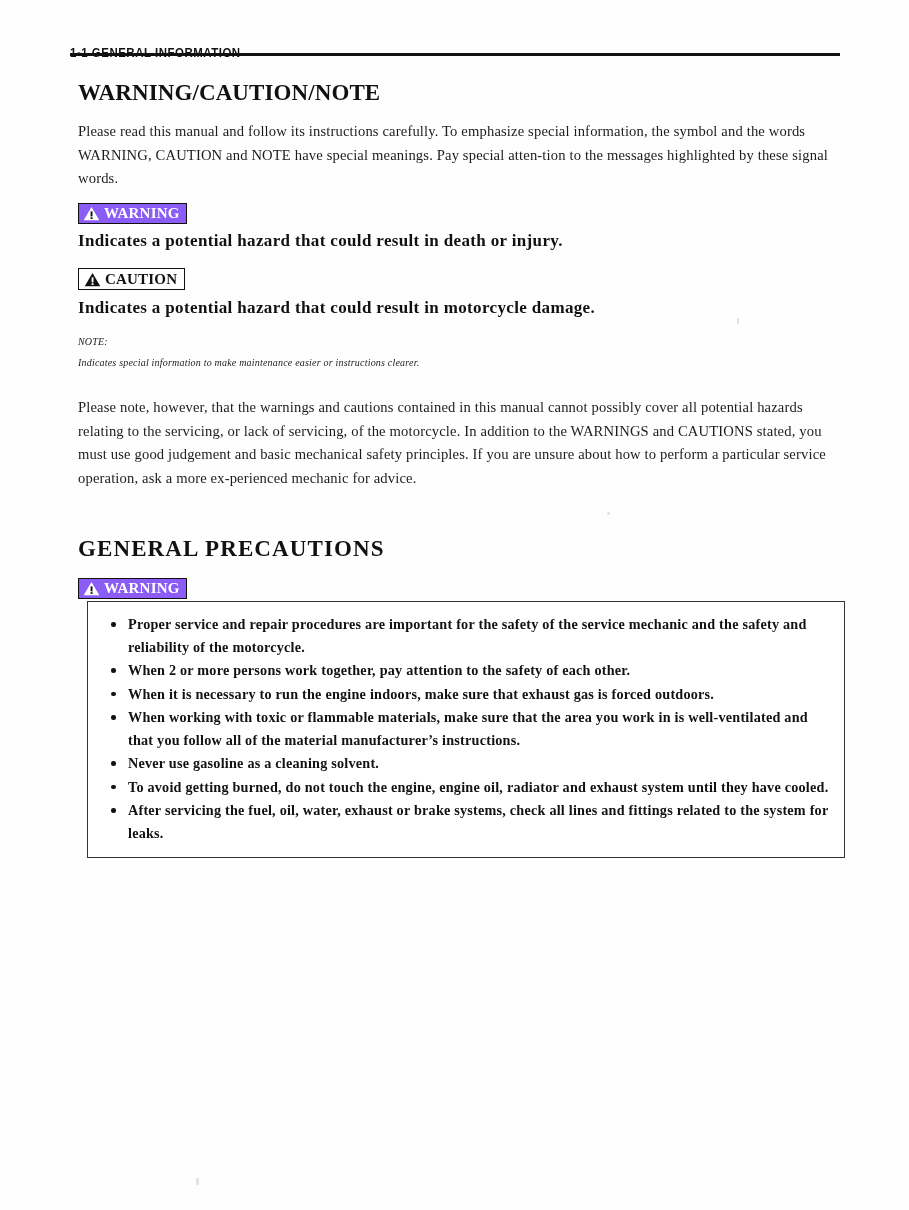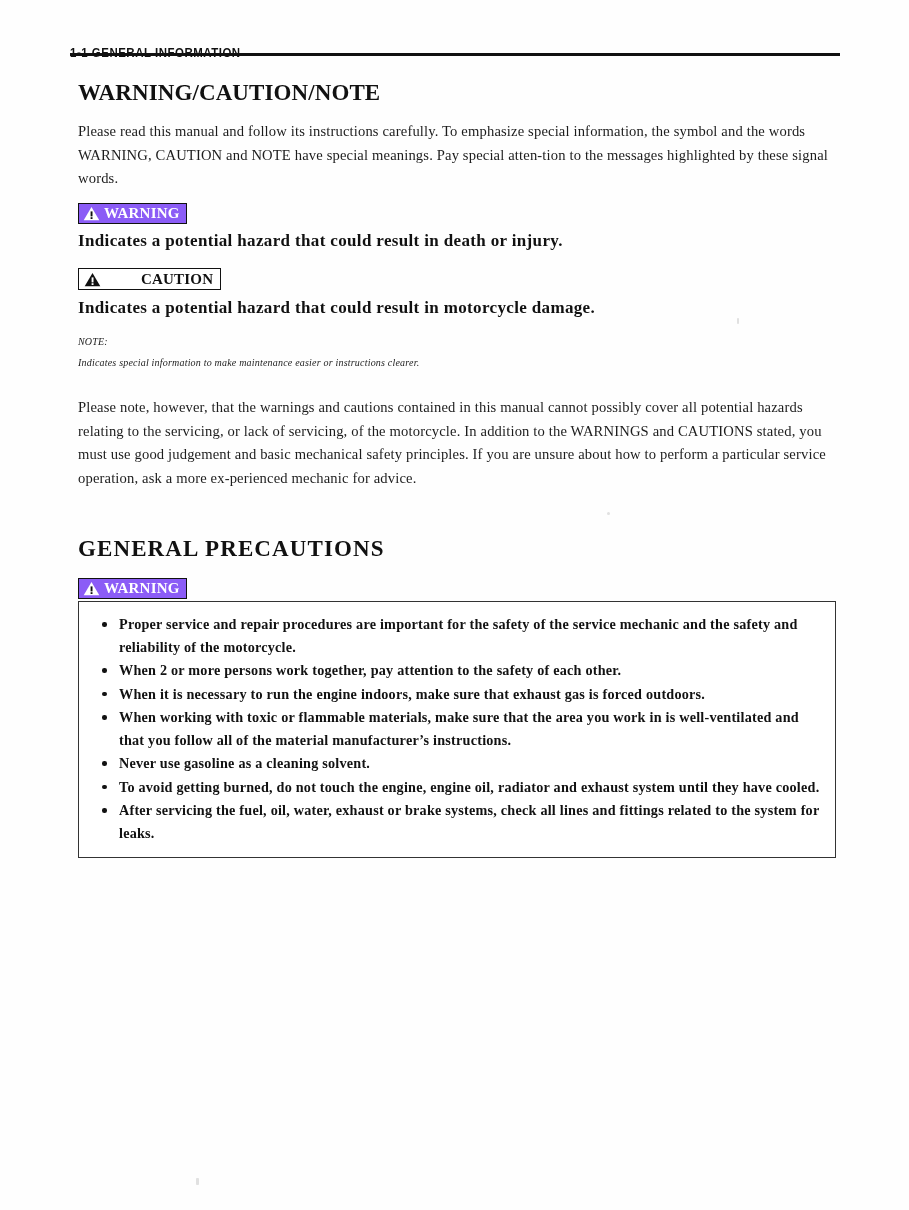--- a/index.html
+++ b/index.html
@@ -128,21 +128,20 @@
     background: #8b5cf6;
     border: 1px solid #111;
   }
   .badge.warning .badge-label { color: #ffffff; }
 
   .badge.caution {
     background: #ffffff;
     border: 1.6px solid #111;
     padding: 0 7px 0 5px;
     height: 22px;
-    gap: 36px;
   }
   .badge.caution .badge-label { color: #111; }
 
   
   .precaution-box {
     box-sizing: border-box;
     border: 1.4px solid #333;
     padding: 11px 14px 12px 14px;
     background: #ffffff;
   }
@@ -251,21 +250,21 @@
         <svg width="17" height="15" viewBox="0 0 17 15" aria-hidden="true">
           <polygon points="8.5,1 16.3,14.2 0.7,14.2" fill="#ffffff"></polygon>
           <rect x="7.6" y="5.4" width="1.9" height="5.0" fill="#111111"></rect>
           <rect x="7.6" y="11.2" width="1.9" height="1.8" fill="#111111"></rect>
         </svg>
       </span>
       <span class="badge-label">WARNING</span>
     </span>
   </div>
 
-  <div class="content" style="top:601px; width:758px;">
+  <div class="content" style="top:601px; width:758px;margin-left:9px;">
     <div class="precaution-box">
       <ul class="bullets">
         <li>Proper service and repair procedures are important for the safety of the service mechanic and the safety and reliability of the motorcycle.</li>
         <li>When 2 or more persons work together, pay attention to the safety of each other.</li>
         <li>When it is necessary to run the engine indoors, make sure that exhaust gas is forced outdoors.</li>
         <li>When working with toxic or flammable materials, make sure that the area you work in is well-ventilated and that you follow all of the material manufacturer’s instructions.</li>
         <li>Never use gasoline as a cleaning solvent.</li>
         <li>To avoid getting burned, do not touch the engine, engine oil, radiator and exhaust system until they have cooled.</li>
         <li>After servicing the fuel, oil, water, exhaust or brake systems, check all lines and fittings related to the system for leaks.</li>
       </ul>

